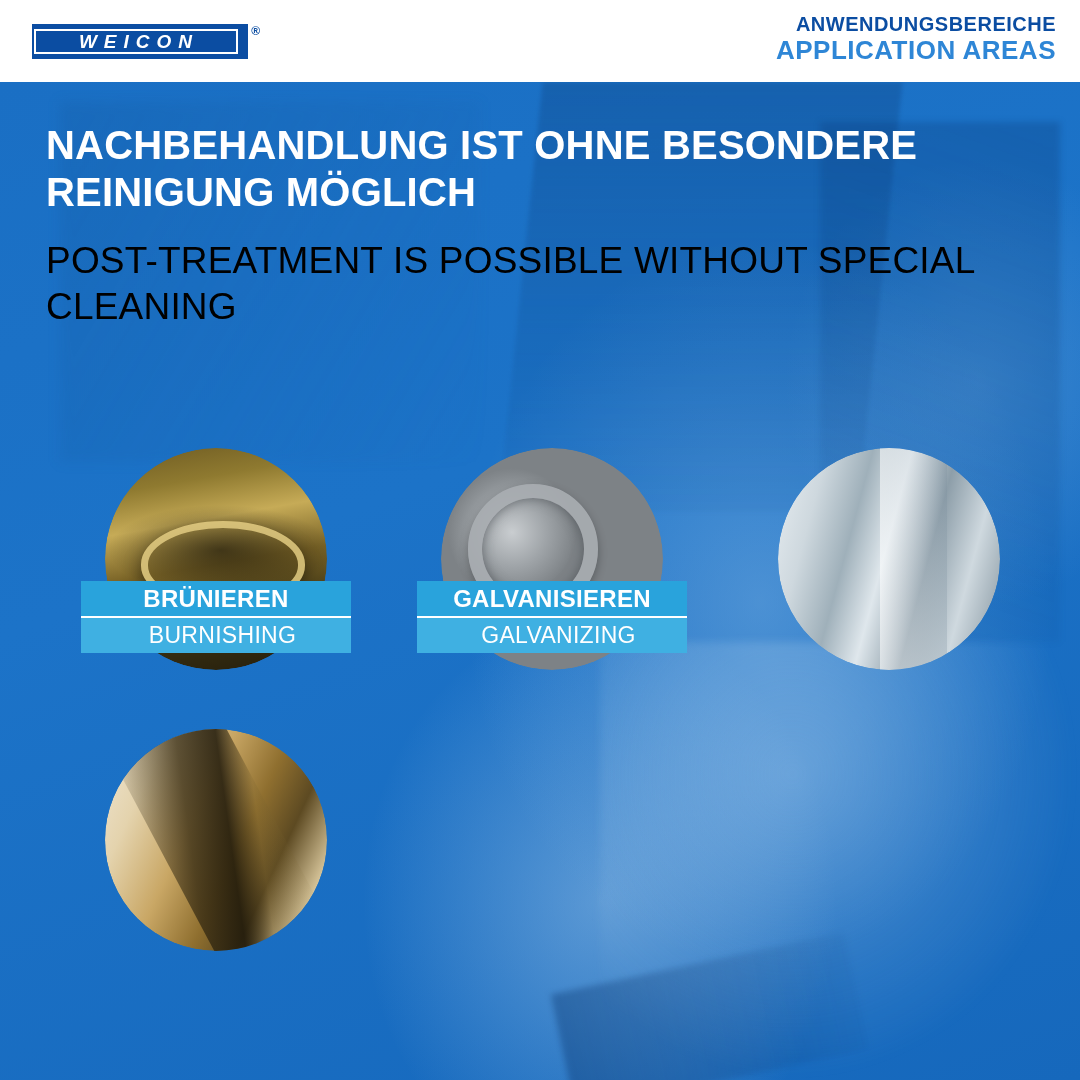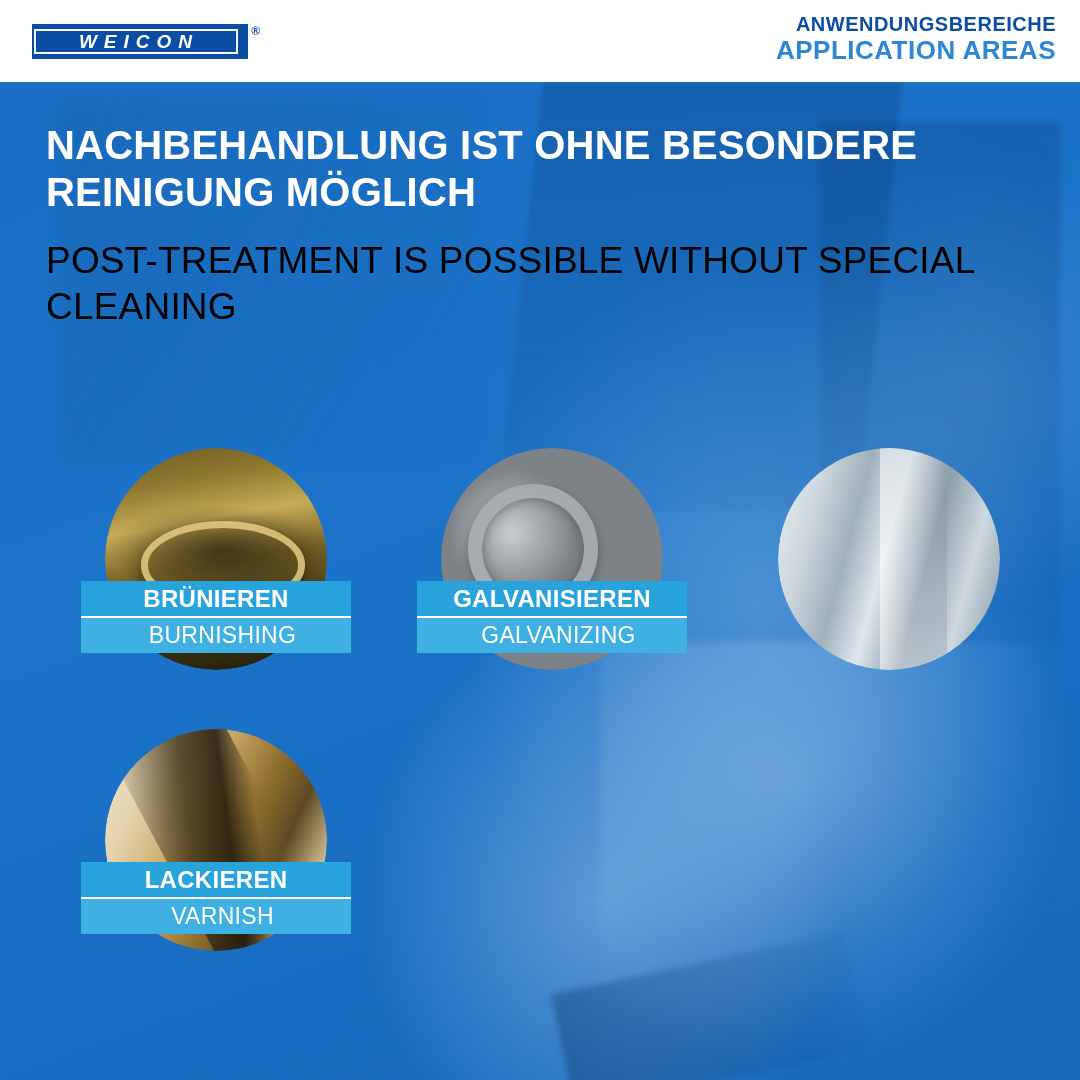--- a/index.html
+++ b/index.html
@@ -324,20 +324,16 @@
       <div class="label-en">GALVANIZING</div>
     </div>
 
     <div class="circle-item" style="left:778px; top:444px;">
       <div class="circle-photo photo-anodizing"></div>
     </div>
 
     <div class="circle-item" style="left:105px; top:725px;">
       <div class="circle-photo photo-varnish"></div>
     </div>
-    <div class="label-wrap" style="left:81px; top:858px;">
-      <div class="label-de">LACKIEREN</div>
-      <div class="label-en">VARNISH</div>
-    </div>
 
   </div>
 
 </div>
 
 </body></html>

